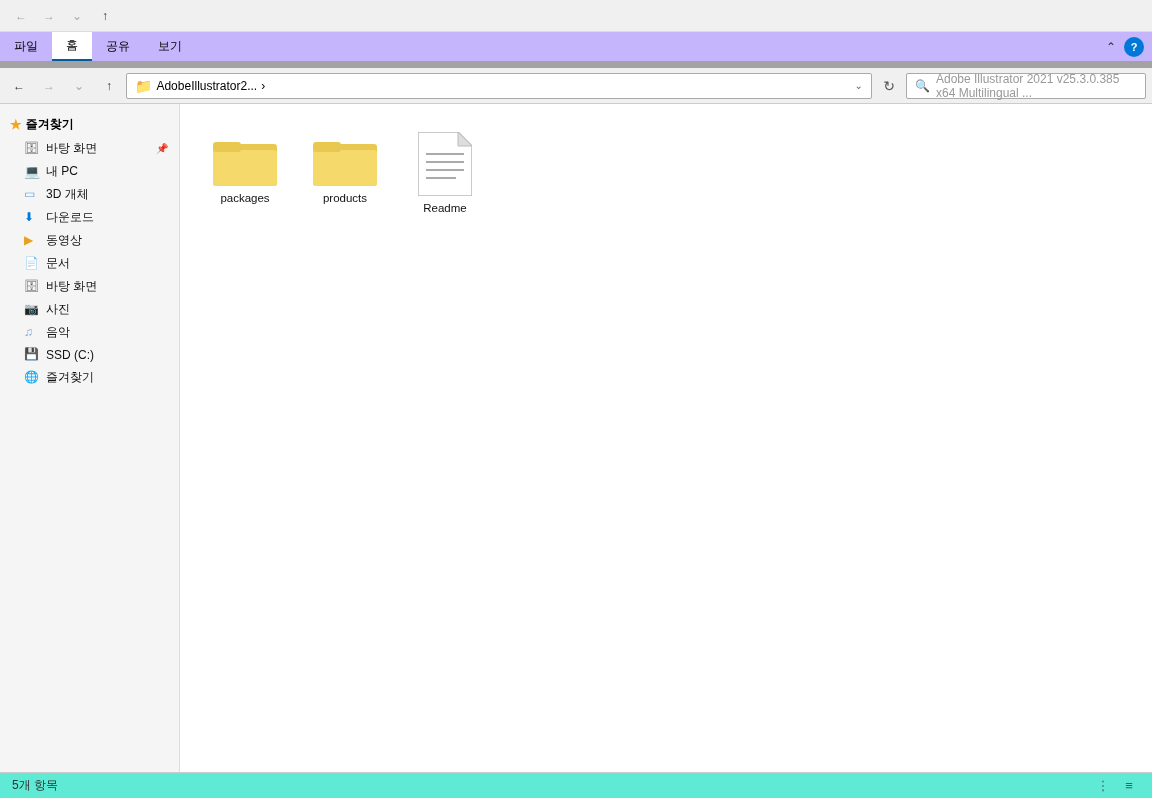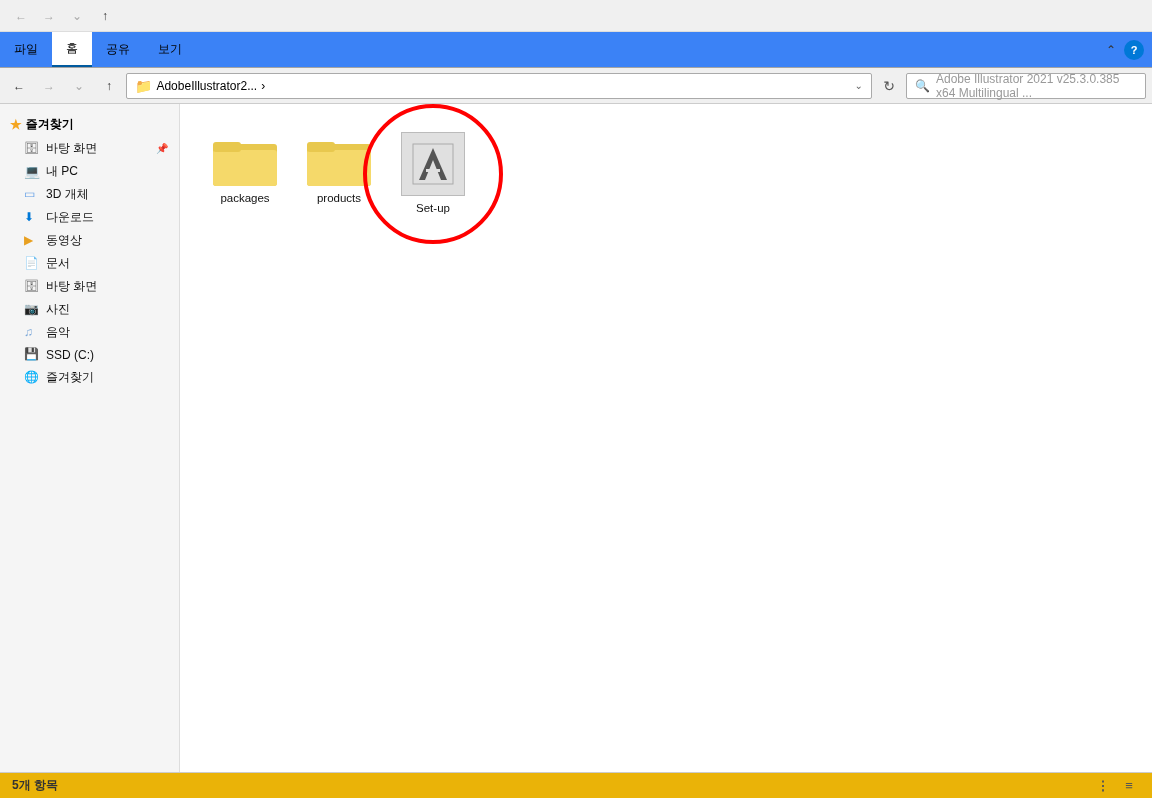--- a/index.html
+++ b/index.html
@@ -21,24 +21,24 @@
       display: flex;
       align-items: center;
       border-bottom: 1px solid #ddd;
       padding: 0 8px;
       gap: 8px;
     }
 
     
     .ribbon {
       height: 36px;
-      background: #3b82f6;
-      display: flex;
-      align-items: center;
-      border-bottom: 1px solid #a3a3a3;
+      background: #c4b5fd;
+      display: flex;
+      align-items: center;
+      border-bottom: 7px solid #a3a3a3;
     }
     .ribbon-tab {
       padding: 8px 14px;
       font-size: 12px;
       cursor: pointer;
       height: 100%;
       display: flex;
       align-items: center;
     }
     .ribbon-tab.active {
@@ -160,21 +160,21 @@
     .network-icon { color: #5c9be6; font-size: 12px; }
 
     
     .file-area {
       flex: 1;
       background: white;
       padding: 20px;
       display: flex;
       flex-wrap: wrap;
       align-content: flex-start;
-      gap: 4px;
+      gap: 10px;
       overflow-y: auto;
     }
 
     .file-item {
       display: flex;
       flex-direction: column;
       align-items: center;
       width: 90px;
       padding: 8px 4px;
       cursor: pointer;
@@ -202,28 +202,27 @@
       border: 4px solid red;
       border-radius: 50%;
       top: -28px;
       left: -38px;
       pointer-events: none;
     }
 
     
     .status-bar {
       height: 26px;
-      background: #eab308;
+      background: #5eead4;
       border-top: 1px solid #ccc;
       display: flex;
       align-items: center;
       padding: 0 12px;
       font-size: 12px;
       color: #333;
-      font-weight: bold;
     }
     .status-bar .right-icons {
       margin-left: auto;
       display: flex;
       gap: 4px;
     }
     .view-btn {
       width: 22px;
       height: 22px;
       display: flex;
@@ -357,37 +356,32 @@
     <div class="file-item">
       <svg class="folder-icon-large" viewBox="0 0 64 54" xmlns="http://www.w3.org/2000/svg">
         <rect x="0" y="12" width="64" height="42" rx="3" fill="#e8c84e"></rect>
         <rect x="0" y="18" width="64" height="36" rx="3" fill="#f5d96a"></rect>
         <rect x="0" y="10" width="28" height="10" rx="3" fill="#e8c84e"></rect>
       </svg>
       <span class="file-item-label">products</span>
     </div>
 
 
-
-    <div class="file-item" style="position:relative;">
-      <div style="position:relative;">
-        <div class="adobe-icon-box">
-
-          <svg width="44" height="44" viewBox="0 0 44 44" xmlns="http://www.w3.org/2000/svg">
-            <rect x="2" y="2" width="40" height="40" fill="#e0e0e0" stroke="#aaa" stroke-width="1"></rect>
-
-            <polygon points="22,6 8,38 14,38 22,18 30,38 36,38" fill="#555"></polygon>
-            <rect x="15" y="27" width="14" height="3" fill="#e0e0e0"></rect>
-          </svg>
-        </div>
-
-        <div class="highlight-circle"></div>
-      </div>
-      <span class="file-item-label">Set-up</span>
-    </div>
+    <div class="file-item">
+      <svg width="54" height="64" viewBox="0 0 54 64" xmlns="http://www.w3.org/2000/svg">
+        <polygon points="0,0 40,0 54,14 54,64 0,64" fill="white" stroke="#bbb" stroke-width="1.5"></polygon>
+        <polygon points="40,0 40,14 54,14" fill="#ddd" stroke="#bbb" stroke-width="1"></polygon>
+        <line x1="8" y1="22" x2="46" y2="22" stroke="#aaa" stroke-width="2"></line>
+        <line x1="8" y1="30" x2="46" y2="30" stroke="#aaa" stroke-width="2"></line>
+        <line x1="8" y1="38" x2="46" y2="38" stroke="#aaa" stroke-width="2"></line>
+        <line x1="8" y1="46" x2="38" y2="46" stroke="#aaa" stroke-width="2"></line>
+      </svg>
+      <span class="file-item-label">Readme</span>
+    </div>
+
 
   </div>
 </div>
 
 <div class="status-bar">
   <span>5개 항목</span>
   <div class="right-icons">
     <div class="view-btn">⋮</div>
     <div class="view-btn">≡</div>
   </div>

